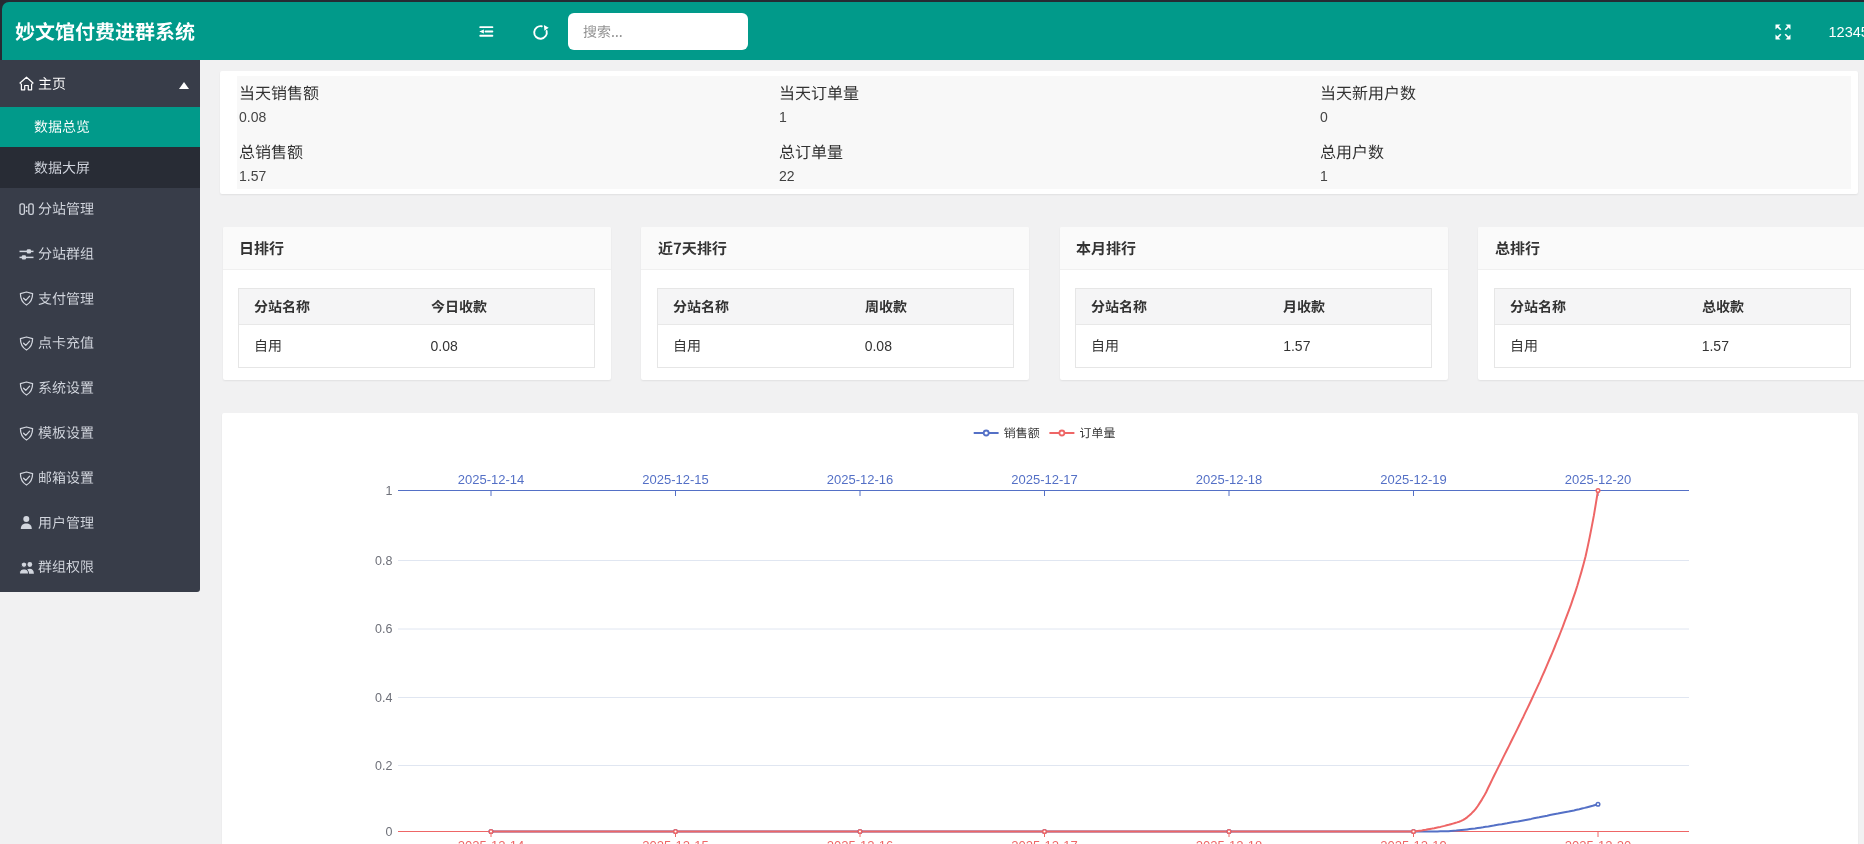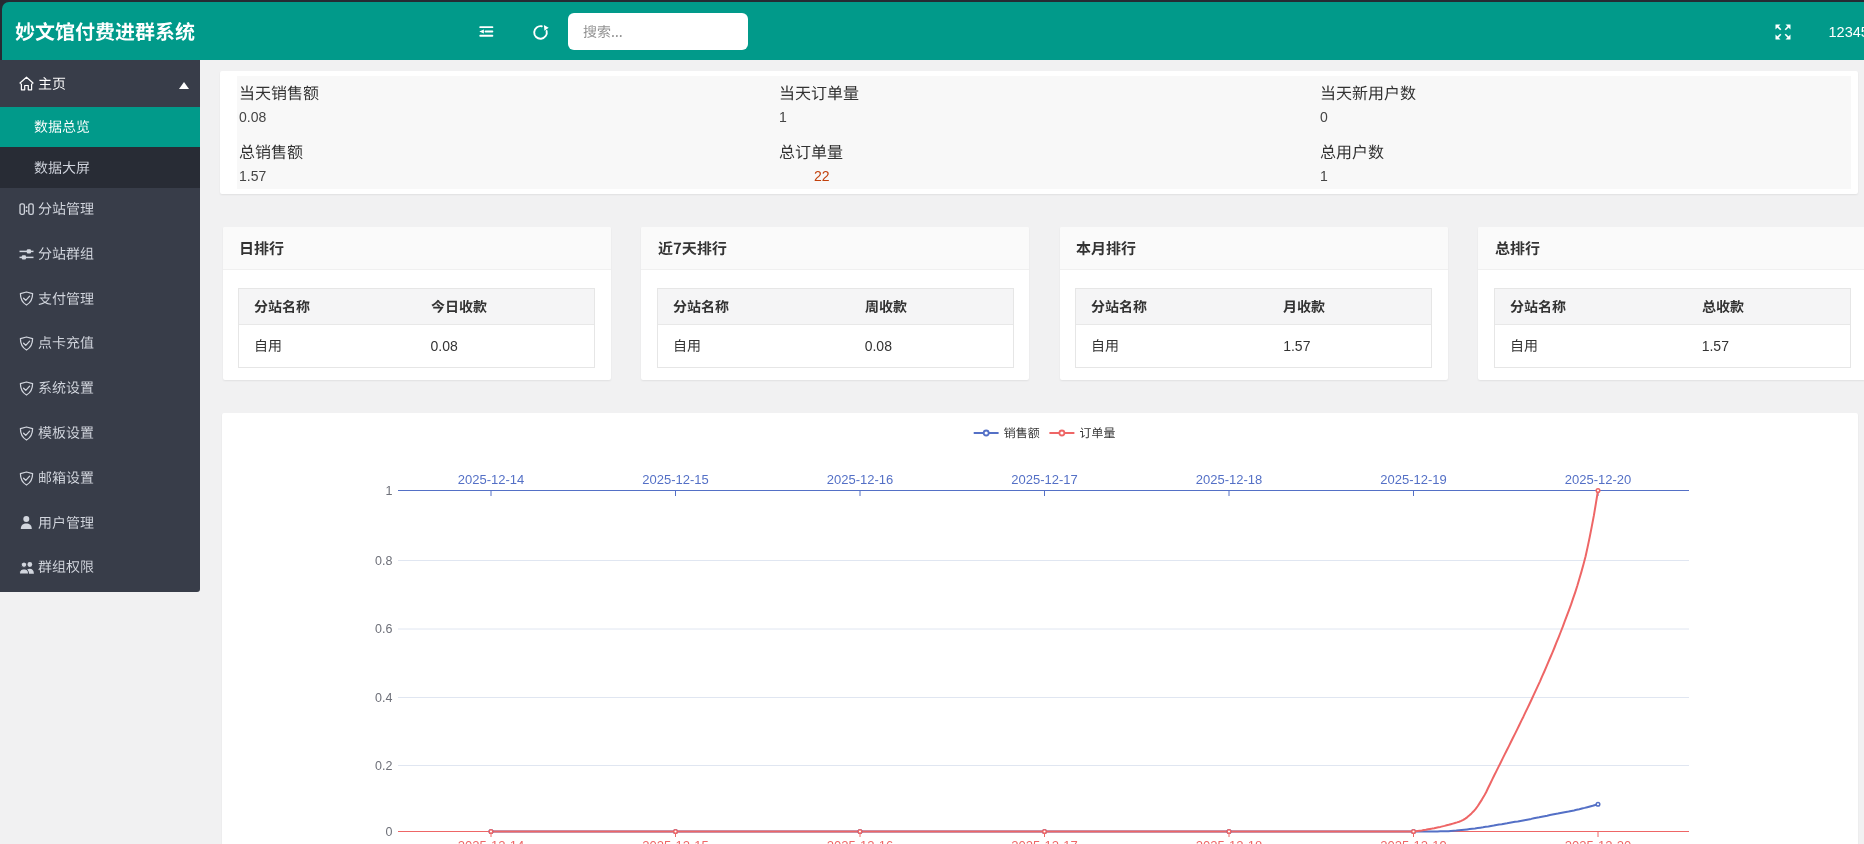--- a/index.html
+++ b/index.html
@@ -132,21 +132,21 @@
     <path transform="translate(0,17.0)" fill="#333" d="M12.1 -3.4C13.1 -2.3 14 -0.8 14.4 0.2L15.3 -0.4C15 -1.5 14 -2.9 13.1 -4ZM6.6 -4.3C7.6 -3.6 8.9 -2.4 9.5 -1.7L10.4 -2.4C9.7 -3.2 8.5 -4.3 7.4 -5ZM4.5 -3.9V-0.5C4.5 0.8 5 1.1 6.9 1.1C7.3 1.1 10.1 1.1 10.5 1.1C12 1.1 12.4 0.7 12.5 -1.2C12.2 -1.2 11.7 -1.4 11.4 -1.6C11.3 -0.2 11.2 0 10.4 0C9.8 0 7.4 0 7 0C5.9 0 5.8 -0.1 5.8 -0.6V-3.9ZM2.2 -3.6C1.9 -2.4 1.3 -1 0.7 -0.1L1.8 0.4C2.5 -0.6 3 -2.1 3.3 -3.4ZM4.2 -9.1H11.8V-6.3H4.2ZM3 -10.2V-5.1H13.1V-10.2H10.5C11.1 -11 11.7 -12 12.2 -12.9L10.9 -13.4C10.5 -12.5 9.8 -11.1 9.2 -10.2H5.9L6.9 -10.7C6.6 -11.4 5.8 -12.5 5.1 -13.4L4.1 -12.9C4.8 -12.1 5.5 -11 5.7 -10.2Z M23 -12.4C23.6 -11.5 24.3 -10.3 24.5 -9.5L25.5 -10C25.3 -10.8 24.6 -12 24 -12.9ZM30.2 -13C29.8 -12 29.1 -10.7 28.5 -10L29.4 -9.5C30 -10.3 30.7 -11.5 31.2 -12.5ZM18.8 -13.4C18.4 -11.9 17.6 -10.5 16.6 -9.6C16.8 -9.3 17.1 -8.7 17.2 -8.5C17.7 -9 18.2 -9.7 18.6 -10.4H22.6V-11.5H19.2C19.5 -12 19.7 -12.6 19.9 -13.1ZM17 -5.5V-4.4H19.3V-1.2C19.3 -0.5 18.8 -0.1 18.5 0.1C18.7 0.3 19 0.8 19.1 1.1C19.3 0.8 19.8 0.5 22.5 -1C22.4 -1.2 22.3 -1.7 22.2 -2L20.4 -1V-4.4H22.6V-5.5H20.4V-7.7H22.3V-8.8H17.7V-7.7H19.3V-5.5ZM24.3 -5H29.7V-3.2H24.3ZM24.3 -6V-7.7H29.7V-6ZM26.5 -13.5V-8.9H23.2V1.3H24.3V-2.2H29.7V-0.2C29.7 0 29.6 0 29.4 0C29.1 0.1 28.3 0.1 27.4 0C27.6 0.3 27.7 0.8 27.8 1.1C29 1.1 29.8 1.1 30.2 0.9C30.6 0.8 30.8 0.4 30.8 -0.2V-8.9L29.7 -8.9H27.6V-13.5Z M36 -13.5C35.2 -11.7 33.9 -9.9 32.5 -8.8C32.8 -8.5 33.2 -8.1 33.4 -7.9C33.8 -8.3 34.3 -8.8 34.8 -9.4V-4.1H36V-4.7H46.4V-5.7H41.3V-6.9H45.3V-7.7H41.3V-8.8H45.3V-9.7H41.3V-10.8H46.1V-11.7H41.5C41.3 -12.2 40.9 -12.9 40.5 -13.5L39.5 -13.1C39.7 -12.7 40 -12.2 40.2 -11.7H36.4C36.6 -12.2 36.9 -12.6 37.1 -13.1ZM34.8 -3.6V1.3H36V0.5H44.3V1.3H45.5V-3.6ZM36 -0.4V-2.6H44.3V-0.4ZM40.1 -8.8V-7.7H36V-8.8ZM40.1 -9.7H36V-10.8H40.1ZM40.1 -6.9V-5.7H36V-6.9Z M59.1 -7.9C59 -2.9 58.8 -0.7 55.3 0.5C55.5 0.7 55.8 1.1 55.9 1.3C59.7 0 60.1 -2.6 60.1 -7.9ZM59.8 -1.3C60.9 -0.6 62.2 0.5 62.9 1.2L63.6 0.4C62.9 -0.3 61.5 -1.3 60.4 -2.1ZM56.5 -9.8V-2.2H57.5V-8.8H61.6V-2.2H62.7V-9.8H59.6C59.9 -10.3 60.1 -10.8 60.3 -11.4H63.2V-12.5H56.2V-11.4H59.2C59 -10.9 58.8 -10.3 58.6 -9.8ZM51.4 -13.1C51.6 -12.8 51.9 -12.3 52.1 -11.9H49V-9.5H50V-10.9H54.9V-9.5H56V-11.9H53.3C53.1 -12.4 52.8 -12.9 52.5 -13.4ZM50 -3.7V1.2H51.1V0.6H53.9V1.1H55V-3.7ZM51.1 -0.3V-2.8H53.9V-0.3ZM50.4 -6.7 51.6 -6C50.7 -5.4 49.7 -4.9 48.6 -4.5C48.8 -4.3 49 -3.8 49.1 -3.5C50.3 -3.9 51.5 -4.6 52.6 -5.5C53.6 -4.9 54.6 -4.3 55.2 -3.9L56 -4.7C55.4 -5.1 54.4 -5.7 53.4 -6.2C54.2 -7 54.9 -7.9 55.3 -8.9L54.7 -9.3L54.4 -9.3H52C52.2 -9.6 52.4 -9.9 52.5 -10.2L51.4 -10.4C50.9 -9.3 50 -8 48.6 -7.1C48.9 -6.9 49.2 -6.6 49.3 -6.4C50.2 -6.9 50.8 -7.6 51.4 -8.3H53.8C53.5 -7.7 53 -7.2 52.4 -6.7L51.2 -7.4Z"></path>
   </svg>
 <div style="position:absolute;left:239.0px;top:175.5px;transform:translateY(-50%);font:normal 14px 'Liberation Sans',sans-serif;color:#454545;white-space:nowrap">1.57</div>
 <svg style="position:absolute;left:779.0px;top:82.3px;overflow:visible" width="80.0" height="22.4">
     <path transform="translate(0,17.0)" fill="#333" d="M1.9 -12.3C2.8 -11.2 3.6 -9.6 4 -8.6L5.2 -9.1C4.8 -10.1 3.9 -11.6 3 -12.7ZM12.8 -12.9C12.4 -11.6 11.5 -10 10.8 -8.9L11.8 -8.5C12.5 -9.5 13.4 -11.1 14.1 -12.4ZM1.8 -0.6V0.6H12.6V1.3H13.9V-7.8H8.6V-13.4H7.3V-7.8H2.2V-6.6H12.6V-4.3H2.7V-3.1H12.6V-0.6Z M17.1 -7.3V-6.1H22.9C22.4 -3.8 20.8 -1.4 16.7 0.2C16.9 0.5 17.3 1 17.5 1.2C21.5 -0.4 23.3 -2.8 24 -5.2C25.3 -2 27.4 0.2 30.6 1.2C30.8 0.9 31.2 0.4 31.5 0.2C28.2 -0.8 26 -3 24.9 -6.1H31V-7.3H24.4C24.5 -7.9 24.5 -8.5 24.5 -9.1V-11H30.3V-12.2H17.6V-11H23.3V-9.1C23.3 -8.5 23.2 -7.9 23.2 -7.3Z M33.8 -12.4C34.7 -11.5 35.7 -10.4 36.3 -9.7L37.1 -10.5C36.6 -11.2 35.5 -12.3 34.6 -13.1ZM35.3 0.9C35.5 0.6 36 0.2 39.4 -2.1C39.2 -2.4 39.1 -2.8 39 -3.2L36.7 -1.6V-8.4H32.8V-7.3H35.5V-1.5C35.5 -0.8 35 -0.3 34.7 -0.1C34.9 0.1 35.2 0.6 35.3 0.9ZM38.3 -12.1V-10.9H43.2V-0.5C43.2 -0.2 43.1 -0.1 42.8 -0.1C42.5 -0.1 41.3 -0.1 40.1 -0.1C40.3 0.2 40.6 0.8 40.6 1.2C42.1 1.2 43.2 1.2 43.7 1C44.3 0.7 44.5 0.3 44.5 -0.5V-10.9H47.4V-12.1Z M51.5 -7H55.3V-5.3H51.5ZM56.6 -7H60.6V-5.3H56.6ZM51.5 -9.6H55.3V-8H51.5ZM56.6 -9.6H60.6V-8H56.6ZM59.3 -13.4C59 -12.6 58.3 -11.4 57.7 -10.7H53.9L54.5 -11C54.2 -11.7 53.4 -12.7 52.8 -13.4L51.8 -12.9C52.4 -12.2 53 -11.3 53.3 -10.7H50.4V-4.2H55.3V-2.7H48.9V-1.6H55.3V1.3H56.6V-1.6H63.2V-2.7H56.6V-4.2H61.8V-10.7H59.1C59.6 -11.3 60.2 -12.2 60.6 -12.9Z M68 -10.6H76V-9.8H68ZM68 -12.2H76V-11.3H68ZM66.8 -12.9V-9H77.2V-12.9ZM64.8 -8.4V-7.4H79.2V-8.4ZM67.7 -4.4H71.4V-3.4H67.7ZM72.6 -4.4H76.4V-3.4H72.6ZM67.7 -6H71.4V-5.1H67.7ZM72.6 -6H76.4V-5.1H72.6ZM64.8 0V0.9H79.3V0H72.6V-1H78V-1.8H72.6V-2.7H77.6V-6.7H66.5V-2.7H71.4V-1.8H66.1V-1H71.4V0Z"></path>
   </svg>
 <div style="position:absolute;left:779.0px;top:116.5px;transform:translateY(-50%);font:normal 14px 'Liberation Sans',sans-serif;color:#454545;white-space:nowrap">1</div>
 <svg style="position:absolute;left:779.0px;top:141.3px;overflow:visible" width="64.0" height="22.4">
     <path transform="translate(0,17.0)" fill="#333" d="M12.1 -3.4C13.1 -2.3 14 -0.8 14.4 0.2L15.3 -0.4C15 -1.5 14 -2.9 13.1 -4ZM6.6 -4.3C7.6 -3.6 8.9 -2.4 9.5 -1.7L10.4 -2.4C9.7 -3.2 8.5 -4.3 7.4 -5ZM4.5 -3.9V-0.5C4.5 0.8 5 1.1 6.9 1.1C7.3 1.1 10.1 1.1 10.5 1.1C12 1.1 12.4 0.7 12.5 -1.2C12.2 -1.2 11.7 -1.4 11.4 -1.6C11.3 -0.2 11.2 0 10.4 0C9.8 0 7.4 0 7 0C5.9 0 5.8 -0.1 5.8 -0.6V-3.9ZM2.2 -3.6C1.9 -2.4 1.3 -1 0.7 -0.1L1.8 0.4C2.5 -0.6 3 -2.1 3.3 -3.4ZM4.2 -9.1H11.8V-6.3H4.2ZM3 -10.2V-5.1H13.1V-10.2H10.5C11.1 -11 11.7 -12 12.2 -12.9L10.9 -13.4C10.5 -12.5 9.8 -11.1 9.2 -10.2H5.9L6.9 -10.7C6.6 -11.4 5.8 -12.5 5.1 -13.4L4.1 -12.9C4.8 -12.1 5.5 -11 5.7 -10.2Z M17.8 -12.4C18.7 -11.5 19.7 -10.4 20.3 -9.7L21.1 -10.5C20.6 -11.2 19.5 -12.3 18.6 -13.1ZM19.3 0.9C19.5 0.6 20 0.2 23.4 -2.1C23.2 -2.4 23.1 -2.8 23 -3.2L20.7 -1.6V-8.4H16.8V-7.3H19.5V-1.5C19.5 -0.8 19 -0.3 18.7 -0.1C18.9 0.1 19.2 0.6 19.3 0.9ZM22.3 -12.1V-10.9H27.2V-0.5C27.2 -0.2 27.1 -0.1 26.8 -0.1C26.5 -0.1 25.3 -0.1 24.1 -0.1C24.3 0.2 24.6 0.8 24.6 1.2C26.1 1.2 27.2 1.2 27.7 1C28.3 0.7 28.5 0.3 28.5 -0.5V-10.9H31.4V-12.1Z M35.5 -7H39.3V-5.3H35.5ZM40.6 -7H44.6V-5.3H40.6ZM35.5 -9.6H39.3V-8H35.5ZM40.6 -9.6H44.6V-8H40.6ZM43.3 -13.4C43 -12.6 42.3 -11.4 41.7 -10.7H37.9L38.5 -11C38.2 -11.7 37.4 -12.7 36.8 -13.4L35.8 -12.9C36.4 -12.2 37 -11.3 37.3 -10.7H34.4V-4.2H39.3V-2.7H32.9V-1.6H39.3V1.3H40.6V-1.6H47.2V-2.7H40.6V-4.2H45.8V-10.7H43.1C43.6 -11.3 44.2 -12.2 44.6 -12.9Z M52 -10.6H60V-9.8H52ZM52 -12.2H60V-11.3H52ZM50.8 -12.9V-9H61.2V-12.9ZM48.8 -8.4V-7.4H63.2V-8.4ZM51.7 -4.4H55.4V-3.4H51.7ZM56.6 -4.4H60.4V-3.4H56.6ZM51.7 -6H55.4V-5.1H51.7ZM56.6 -6H60.4V-5.1H56.6ZM48.8 0V0.9H63.3V0H56.6V-1H62V-1.8H56.6V-2.7H61.6V-6.7H50.5V-2.7H55.4V-1.8H50.1V-1H55.4V0Z"></path>
   </svg>
-<div style="position:absolute;left:814px;top:175.5px;transform:translateY(-50%);font:normal 14px 'Liberation Sans',sans-serif;color:#c2410c;white-space:nowrap">22</div>
+<div style="position:absolute;left:779.0px;top:175.5px;transform:translateY(-50%);font:normal 14px 'Liberation Sans',sans-serif;color:#404040;white-space:nowrap">22</div>
 <svg style="position:absolute;left:1320.0px;top:82.3px;overflow:visible" width="96.0" height="22.4">
     <path transform="translate(0,17.0)" fill="#333" d="M1.9 -12.3C2.8 -11.2 3.6 -9.6 4 -8.6L5.2 -9.1C4.8 -10.1 3.9 -11.6 3 -12.7ZM12.8 -12.9C12.4 -11.6 11.5 -10 10.8 -8.9L11.8 -8.5C12.5 -9.5 13.4 -11.1 14.1 -12.4ZM1.8 -0.6V0.6H12.6V1.3H13.9V-7.8H8.6V-13.4H7.3V-7.8H2.2V-6.6H12.6V-4.3H2.7V-3.1H12.6V-0.6Z M17.1 -7.3V-6.1H22.9C22.4 -3.8 20.8 -1.4 16.7 0.2C16.9 0.5 17.3 1 17.5 1.2C21.5 -0.4 23.3 -2.8 24 -5.2C25.3 -2 27.4 0.2 30.6 1.2C30.8 0.9 31.2 0.4 31.5 0.2C28.2 -0.8 26 -3 24.9 -6.1H31V-7.3H24.4C24.5 -7.9 24.5 -8.5 24.5 -9.1V-11H30.3V-12.2H17.6V-11H23.3V-9.1C23.3 -8.5 23.2 -7.9 23.2 -7.3Z M37.8 -3.4C38.2 -2.6 38.8 -1.5 39.1 -0.8L39.9 -1.3C39.7 -2 39.1 -3 38.6 -3.8ZM34.2 -3.8C33.8 -2.8 33.3 -1.8 32.7 -1.1C32.9 -0.9 33.3 -0.6 33.5 -0.5C34.1 -1.2 34.8 -2.4 35.1 -3.5ZM40.8 -11.9V-6.4C40.8 -4.3 40.7 -1.5 39.4 0.4C39.6 0.5 40.1 0.9 40.3 1.1C41.8 -0.9 42 -4.1 42 -6.4V-6.9H44.4V1.2H45.6V-6.9H47.3V-8H42V-11.1C43.7 -11.4 45.5 -11.8 46.8 -12.3L45.9 -13.2C44.7 -12.7 42.6 -12.2 40.8 -11.9ZM35.4 -13.2C35.7 -12.8 35.9 -12.2 36.1 -11.8H33V-10.8H40V-11.8H37.4C37.2 -12.3 36.8 -13 36.5 -13.5ZM38 -10.7C37.8 -9.9 37.5 -8.8 37.2 -8.1H32.7V-7.1H36V-5.4H32.8V-4.4H36V-0.3C36 -0.1 36 -0.1 35.8 -0.1C35.6 -0.1 35.2 -0.1 34.6 -0.1C34.8 0.2 34.9 0.7 34.9 0.9C35.7 0.9 36.3 0.9 36.6 0.8C37 0.6 37.1 0.3 37.1 -0.3V-4.4H40.1V-5.4H37.1V-7.1H40.3V-8.1H38.3C38.6 -8.8 38.9 -9.6 39.2 -10.4ZM34 -10.4C34.3 -9.7 34.6 -8.7 34.6 -8.1L35.7 -8.4C35.6 -9 35.3 -10 35 -10.6Z M50.4 -12.3V-6.5C50.4 -4.3 50.3 -1.4 48.5 0.6C48.8 0.7 49.3 1.1 49.4 1.4C50.7 0 51.2 -1.8 51.5 -3.6H55.5V1.1H56.7V-3.6H61V-0.4C61 -0.1 60.9 0 60.6 0C60.3 0.1 59.2 0.1 58.1 0C58.2 0.4 58.4 0.9 58.5 1.2C60 1.2 60.9 1.2 61.5 1C62 0.8 62.2 0.4 62.2 -0.4V-12.3ZM51.6 -11.2H55.5V-8.6H51.6ZM61 -11.2V-8.6H56.7V-11.2ZM51.6 -7.5H55.5V-4.8H51.6C51.6 -5.4 51.6 -6 51.6 -6.5ZM61 -7.5V-4.8H56.7V-7.5Z M68 -9.8H76.3V-6.6H67.9L68 -7.5ZM71.1 -13.2C71.4 -12.5 71.7 -11.6 71.9 -11H66.7V-7.5C66.7 -5.1 66.5 -1.7 64.5 0.7C64.8 0.8 65.4 1.2 65.6 1.4C67.2 -0.5 67.7 -3.2 67.9 -5.5H76.3V-4.4H77.5V-11H72.4L73.2 -11.2C73 -11.8 72.6 -12.8 72.2 -13.5Z M87.1 -13.1C86.8 -12.5 86.3 -11.6 85.9 -11L86.7 -10.6C87.1 -11.2 87.6 -12 88.1 -12.7ZM81.4 -12.7C81.8 -12 82.3 -11.1 82.4 -10.6L83.3 -11C83.2 -11.6 82.7 -12.4 82.3 -13ZM86.6 -4.2C86.2 -3.3 85.7 -2.6 85.1 -2C84.5 -2.3 83.8 -2.6 83.2 -2.9C83.5 -3.3 83.7 -3.7 84 -4.2ZM81.8 -2.4C82.5 -2.1 83.4 -1.7 84.2 -1.3C83.2 -0.6 82 -0.1 80.7 0.2C80.9 0.4 81.1 0.9 81.2 1.2C82.7 0.8 84.1 0.1 85.2 -0.8C85.7 -0.5 86.2 -0.2 86.6 0.1L87.4 -0.7C87 -0.9 86.5 -1.2 86 -1.5C86.8 -2.4 87.5 -3.6 87.9 -4.9L87.3 -5.2L87.1 -5.2H84.4L84.8 -6L83.7 -6.2C83.6 -5.9 83.5 -5.5 83.3 -5.2H81.1V-4.2H82.8C82.5 -3.5 82.1 -2.9 81.8 -2.4ZM84.1 -13.5V-10.5H80.8V-9.5H83.7C83 -8.4 81.7 -7.4 80.6 -7C80.9 -6.7 81.1 -6.3 81.3 -6C82.3 -6.6 83.3 -7.5 84.1 -8.4V-6.5H85.2V-8.6C86 -8.1 87 -7.3 87.4 -7L88 -7.8C87.7 -8.1 86.3 -9 85.5 -9.5H88.5V-10.5H85.2V-13.5ZM90.1 -13.3C89.7 -10.5 88.9 -7.8 87.7 -6.1C88 -6 88.4 -5.6 88.6 -5.4C89 -6 89.4 -6.7 89.7 -7.5C90 -5.9 90.5 -4.4 91.1 -3.2C90.2 -1.7 89 -0.5 87.2 0.4C87.4 0.6 87.8 1.1 87.9 1.3C89.5 0.4 90.8 -0.7 91.7 -2.1C92.5 -0.7 93.5 0.4 94.7 1.1C94.9 0.8 95.3 0.4 95.6 0.2C94.2 -0.5 93.2 -1.7 92.3 -3.2C93.2 -4.8 93.7 -6.8 94.1 -9.2H95.2V-10.3H90.6C90.8 -11.2 91 -12.2 91.2 -13.1ZM92.9 -9.2C92.7 -7.4 92.3 -5.8 91.7 -4.4C91.1 -5.9 90.7 -7.5 90.4 -9.2Z"></path>
   </svg>
 <div style="position:absolute;left:1320.0px;top:116.5px;transform:translateY(-50%);font:normal 14px 'Liberation Sans',sans-serif;color:#454545;white-space:nowrap">0</div>
 <svg style="position:absolute;left:1320.0px;top:141.3px;overflow:visible" width="64.0" height="22.4">
     <path transform="translate(0,17.0)" fill="#333" d="M12.1 -3.4C13.1 -2.3 14 -0.8 14.4 0.2L15.3 -0.4C15 -1.5 14 -2.9 13.1 -4ZM6.6 -4.3C7.6 -3.6 8.9 -2.4 9.5 -1.7L10.4 -2.4C9.7 -3.2 8.5 -4.3 7.4 -5ZM4.5 -3.9V-0.5C4.5 0.8 5 1.1 6.9 1.1C7.3 1.1 10.1 1.1 10.5 1.1C12 1.1 12.4 0.7 12.5 -1.2C12.2 -1.2 11.7 -1.4 11.4 -1.6C11.3 -0.2 11.2 0 10.4 0C9.8 0 7.4 0 7 0C5.9 0 5.8 -0.1 5.8 -0.6V-3.9ZM2.2 -3.6C1.9 -2.4 1.3 -1 0.7 -0.1L1.8 0.4C2.5 -0.6 3 -2.1 3.3 -3.4ZM4.2 -9.1H11.8V-6.3H4.2ZM3 -10.2V-5.1H13.1V-10.2H10.5C11.1 -11 11.7 -12 12.2 -12.9L10.9 -13.4C10.5 -12.5 9.8 -11.1 9.2 -10.2H5.9L6.9 -10.7C6.6 -11.4 5.8 -12.5 5.1 -13.4L4.1 -12.9C4.8 -12.1 5.5 -11 5.7 -10.2Z M18.4 -12.3V-6.5C18.4 -4.3 18.3 -1.4 16.5 0.6C16.8 0.7 17.3 1.1 17.4 1.4C18.7 0 19.2 -1.8 19.5 -3.6H23.5V1.1H24.7V-3.6H29V-0.4C29 -0.1 28.9 0 28.6 0C28.3 0.1 27.2 0.1 26.1 0C26.2 0.4 26.4 0.9 26.5 1.2C28 1.2 28.9 1.2 29.5 1C30 0.8 30.2 0.4 30.2 -0.4V-12.3ZM19.6 -11.2H23.5V-8.6H19.6ZM29 -11.2V-8.6H24.7V-11.2ZM19.6 -7.5H23.5V-4.8H19.6C19.6 -5.4 19.6 -6 19.6 -6.5ZM29 -7.5V-4.8H24.7V-7.5Z M36 -9.8H44.3V-6.6H35.9L36 -7.5ZM39.1 -13.2C39.4 -12.5 39.7 -11.6 39.9 -11H34.7V-7.5C34.7 -5.1 34.5 -1.7 32.5 0.7C32.8 0.8 33.4 1.2 33.6 1.4C35.2 -0.5 35.7 -3.2 35.9 -5.5H44.3V-4.4H45.5V-11H40.4L41.2 -11.2C41 -11.8 40.6 -12.8 40.2 -13.5Z M55.1 -13.1C54.8 -12.5 54.3 -11.6 53.9 -11L54.7 -10.6C55.1 -11.2 55.6 -12 56.1 -12.7ZM49.4 -12.7C49.8 -12 50.3 -11.1 50.4 -10.6L51.3 -11C51.2 -11.6 50.7 -12.4 50.3 -13ZM54.6 -4.2C54.2 -3.3 53.7 -2.6 53.1 -2C52.5 -2.3 51.8 -2.6 51.2 -2.9C51.5 -3.3 51.7 -3.7 52 -4.2ZM49.8 -2.4C50.5 -2.1 51.4 -1.7 52.2 -1.3C51.2 -0.6 50 -0.1 48.7 0.2C48.9 0.4 49.1 0.9 49.2 1.2C50.7 0.8 52.1 0.1 53.2 -0.8C53.7 -0.5 54.2 -0.2 54.6 0.1L55.4 -0.7C55 -0.9 54.5 -1.2 54 -1.5C54.8 -2.4 55.5 -3.6 55.9 -4.9L55.3 -5.2L55.1 -5.2H52.4L52.8 -6L51.7 -6.2C51.6 -5.9 51.5 -5.5 51.3 -5.2H49.1V-4.2H50.8C50.5 -3.5 50.1 -2.9 49.8 -2.4ZM52.1 -13.5V-10.5H48.8V-9.5H51.7C51 -8.4 49.7 -7.4 48.6 -7C48.9 -6.7 49.1 -6.3 49.3 -6C50.3 -6.6 51.3 -7.5 52.1 -8.4V-6.5H53.2V-8.6C54 -8.1 55 -7.3 55.4 -7L56 -7.8C55.7 -8.1 54.3 -9 53.5 -9.5H56.5V-10.5H53.2V-13.5ZM58.1 -13.3C57.7 -10.5 56.9 -7.8 55.7 -6.1C56 -6 56.4 -5.6 56.6 -5.4C57 -6 57.4 -6.7 57.7 -7.5C58 -5.9 58.5 -4.4 59.1 -3.2C58.2 -1.7 57 -0.5 55.2 0.4C55.4 0.6 55.8 1.1 55.9 1.3C57.5 0.4 58.8 -0.7 59.7 -2.1C60.5 -0.7 61.5 0.4 62.7 1.1C62.9 0.8 63.3 0.4 63.6 0.2C62.2 -0.5 61.2 -1.7 60.3 -3.2C61.2 -4.8 61.7 -6.8 62.1 -9.2H63.2V-10.3H58.6C58.8 -11.2 59 -12.2 59.2 -13.1ZM60.9 -9.2C60.7 -7.4 60.3 -5.8 59.7 -4.4C59.1 -5.9 58.7 -7.5 58.4 -9.2Z"></path>
   </svg>
 <div style="position:absolute;left:1320.0px;top:175.5px;transform:translateY(-50%);font:normal 14px 'Liberation Sans',sans-serif;color:#454545;white-space:nowrap">1</div>
 <div class="card" style="left:222.5px;top:227px;width:388px;height:153px"></div>
 <div class="abs" style="left:222.5px;top:227px;width:388px;height:43px;background:#fafafa;border-bottom:1px solid #f0f0f0;border-radius:2px 2px 0 0"></div>

